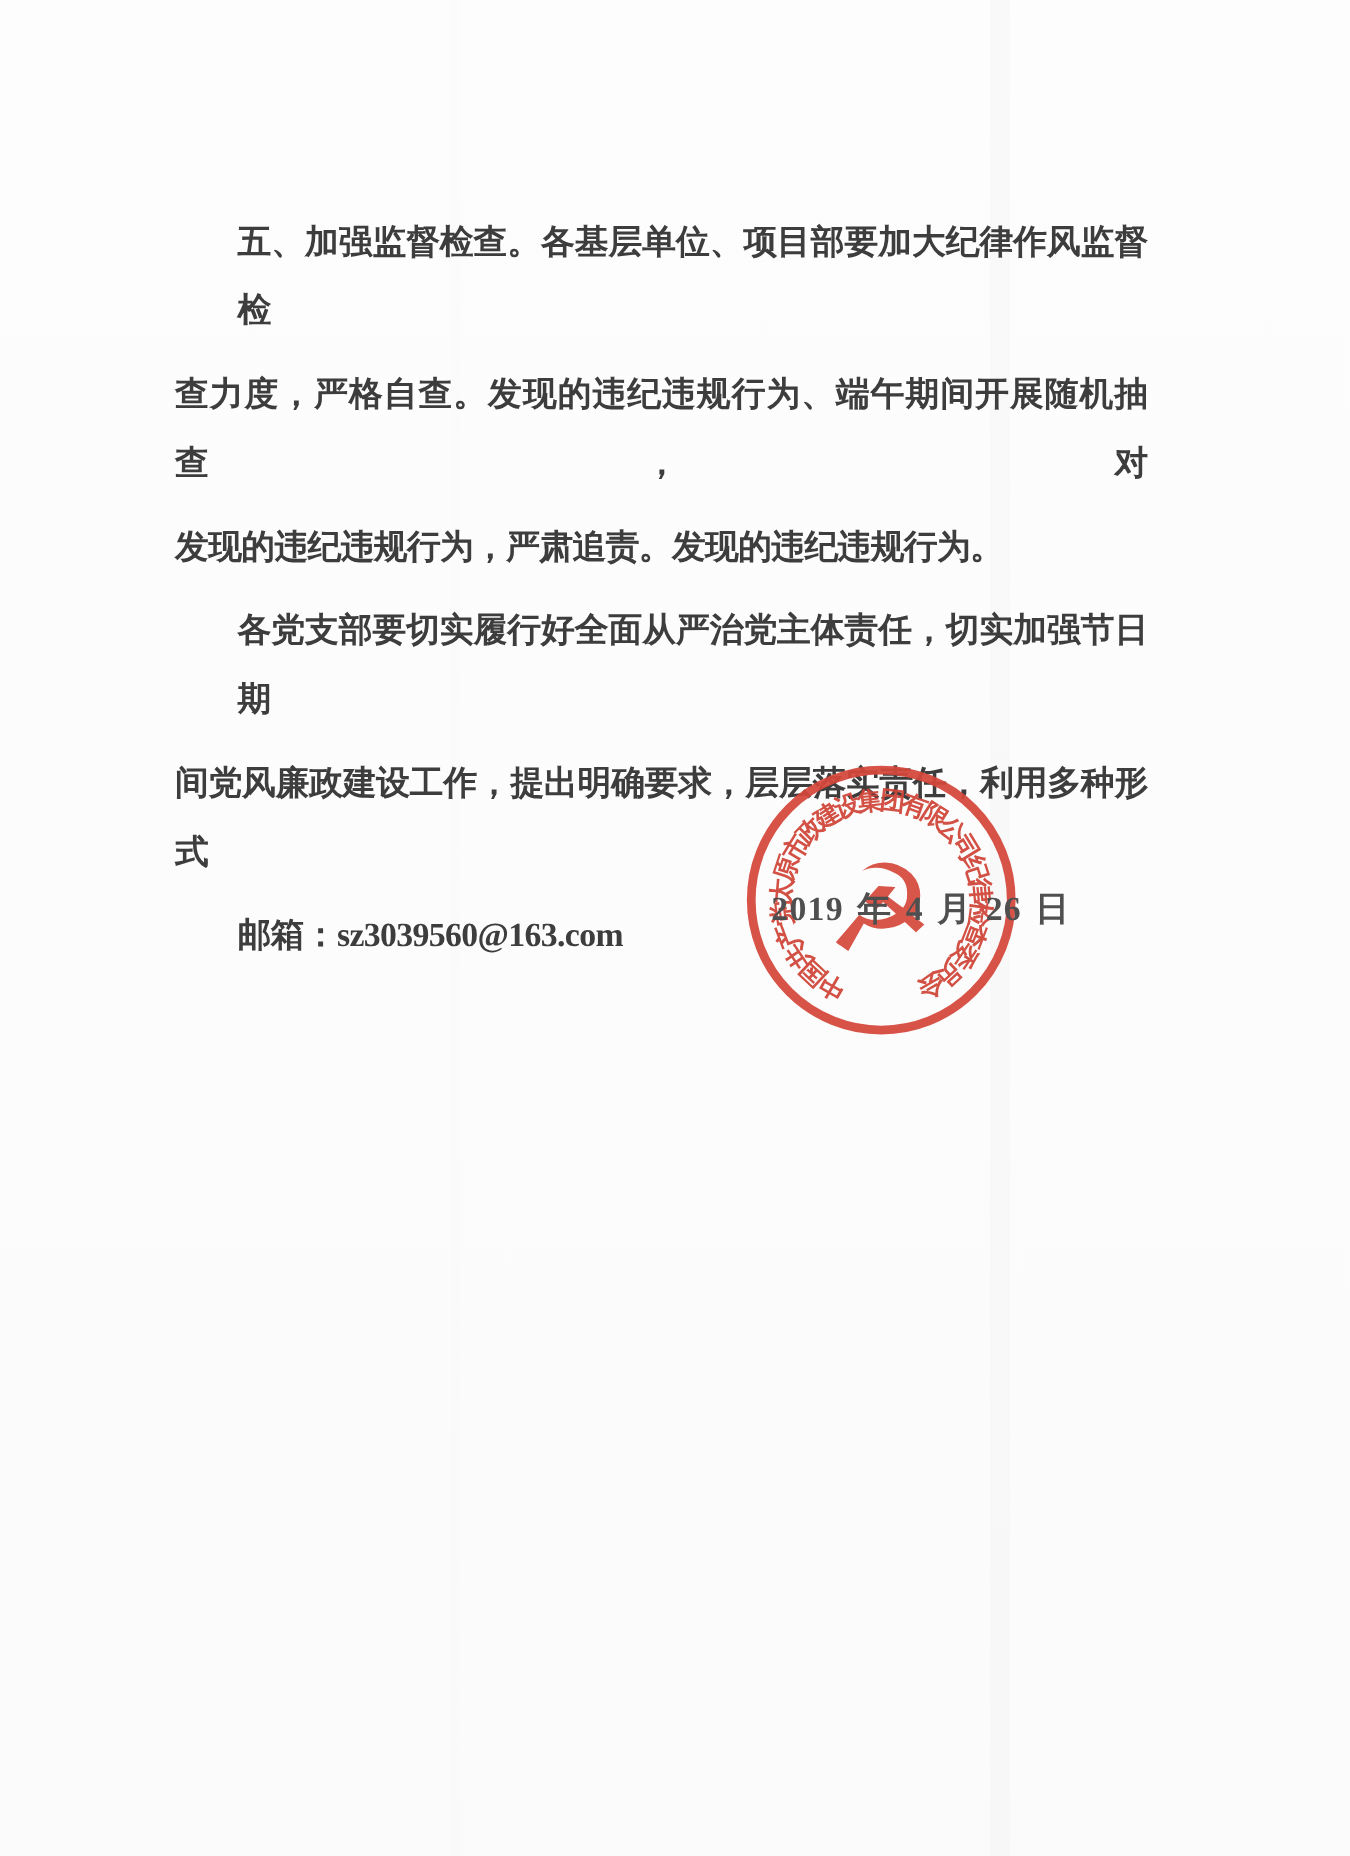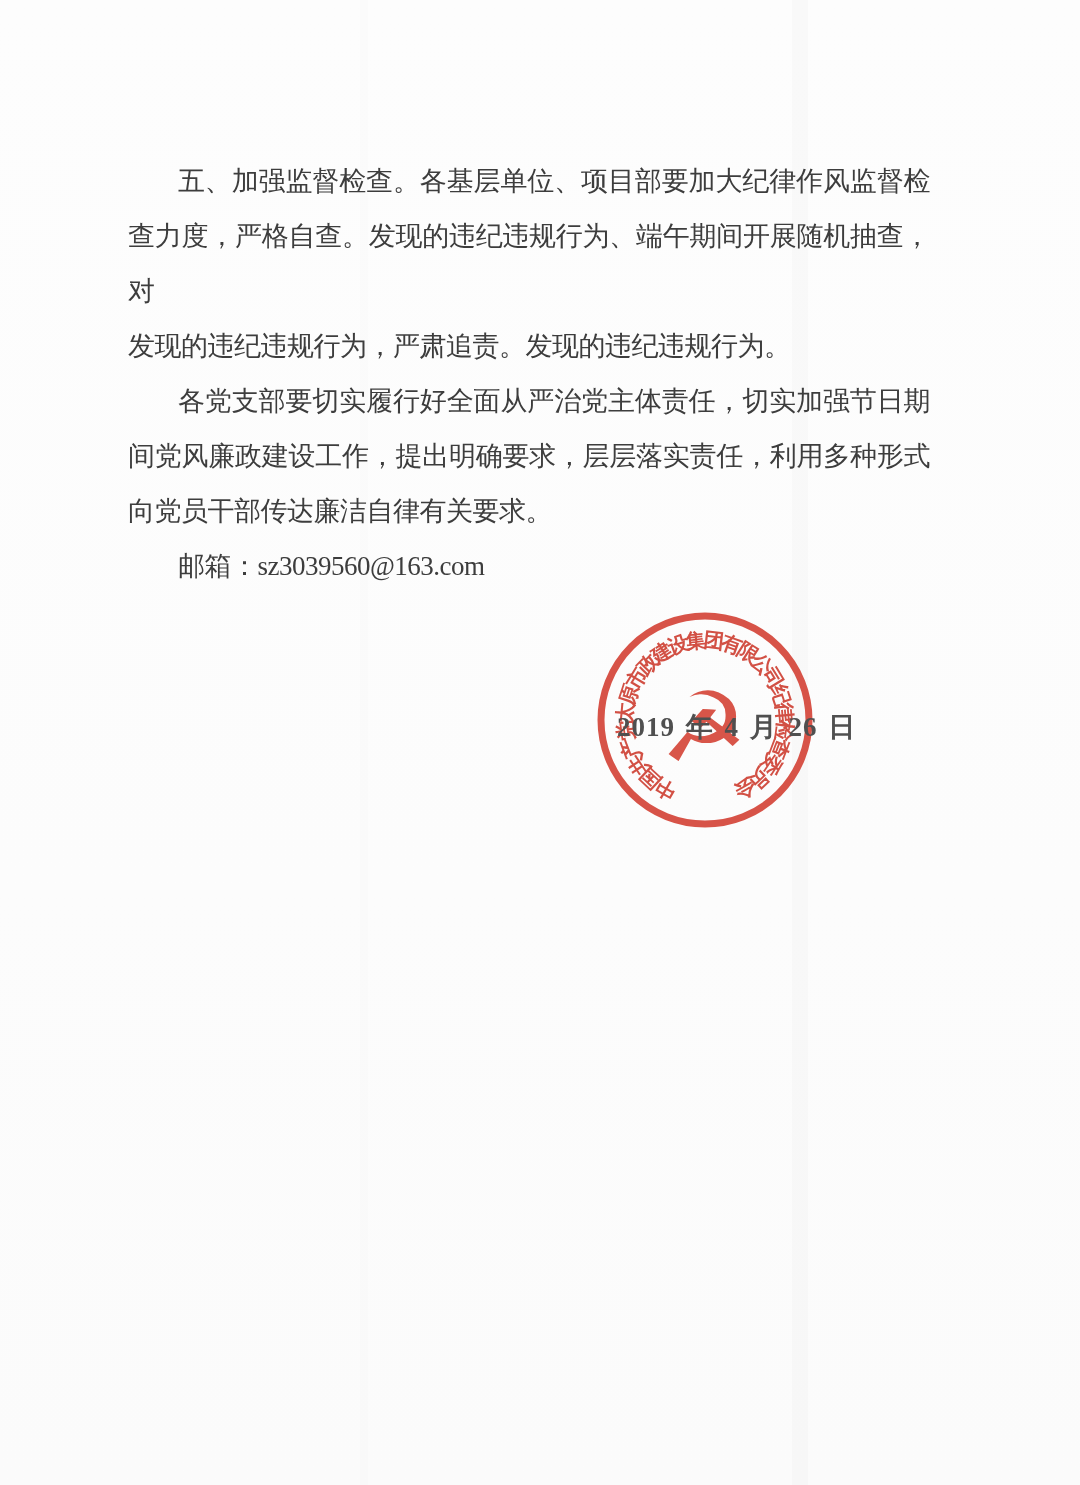--- a/index.html
+++ b/index.html
@@ -28,23 +28,24 @@
   .doc {
     position: absolute;
     left: 128px;
     top: 154px;
     width: 802px;
     color: #3d3d3d;
     font-size: 27px;
     letter-spacing: -0.5px;
   }
   .line {
-    margin: 0;
+    margin: 12px;
     line-height: 55px;
     min-height: 55px;
+    font-weight: bold;
   }
   .indent { padding-left: 50px; }
   .justify {
     text-align: justify;
     text-align-last: justify;
   }
 
   .contact-line { white-space: nowrap; }
 
   .seal {
@@ -100,21 +101,20 @@
 
     <section>
       <p class="line indent justify">五、加强监督检查。各基层单位、项目部要加大纪律作风监督检</p>
       <p class="line justify">查力度，严格自查。发现的违纪违规行为、端午期间开展随机抽查，对</p>
       <p class="line">发现的违纪违规行为，严肃追责。发现的违纪违规行为。</p>
     </section>
 
     <section>
       <p class="line indent justify">各党支部要切实履行好全面从严治党主体责任，切实加强节日期</p>
       <p class="line justify">间党风廉政建设工作，提出明确要求，层层落实责任，利用多种形式</p>
-      <p class="line">向党员干部传达廉洁自律有关要求。</p>
     </section>
 
     <p class="line indent contact-line">邮箱：sz3039560@163.com</p>
 
   </main>
 
   <div class="seal">
     <svg viewBox="0 0 226 226" xmlns="http://www.w3.org/2000/svg">
       <circle class="seal-ring" cx="113" cy="113" r="104"></circle>
       <g id="seal-arc" class="seal-arc">

